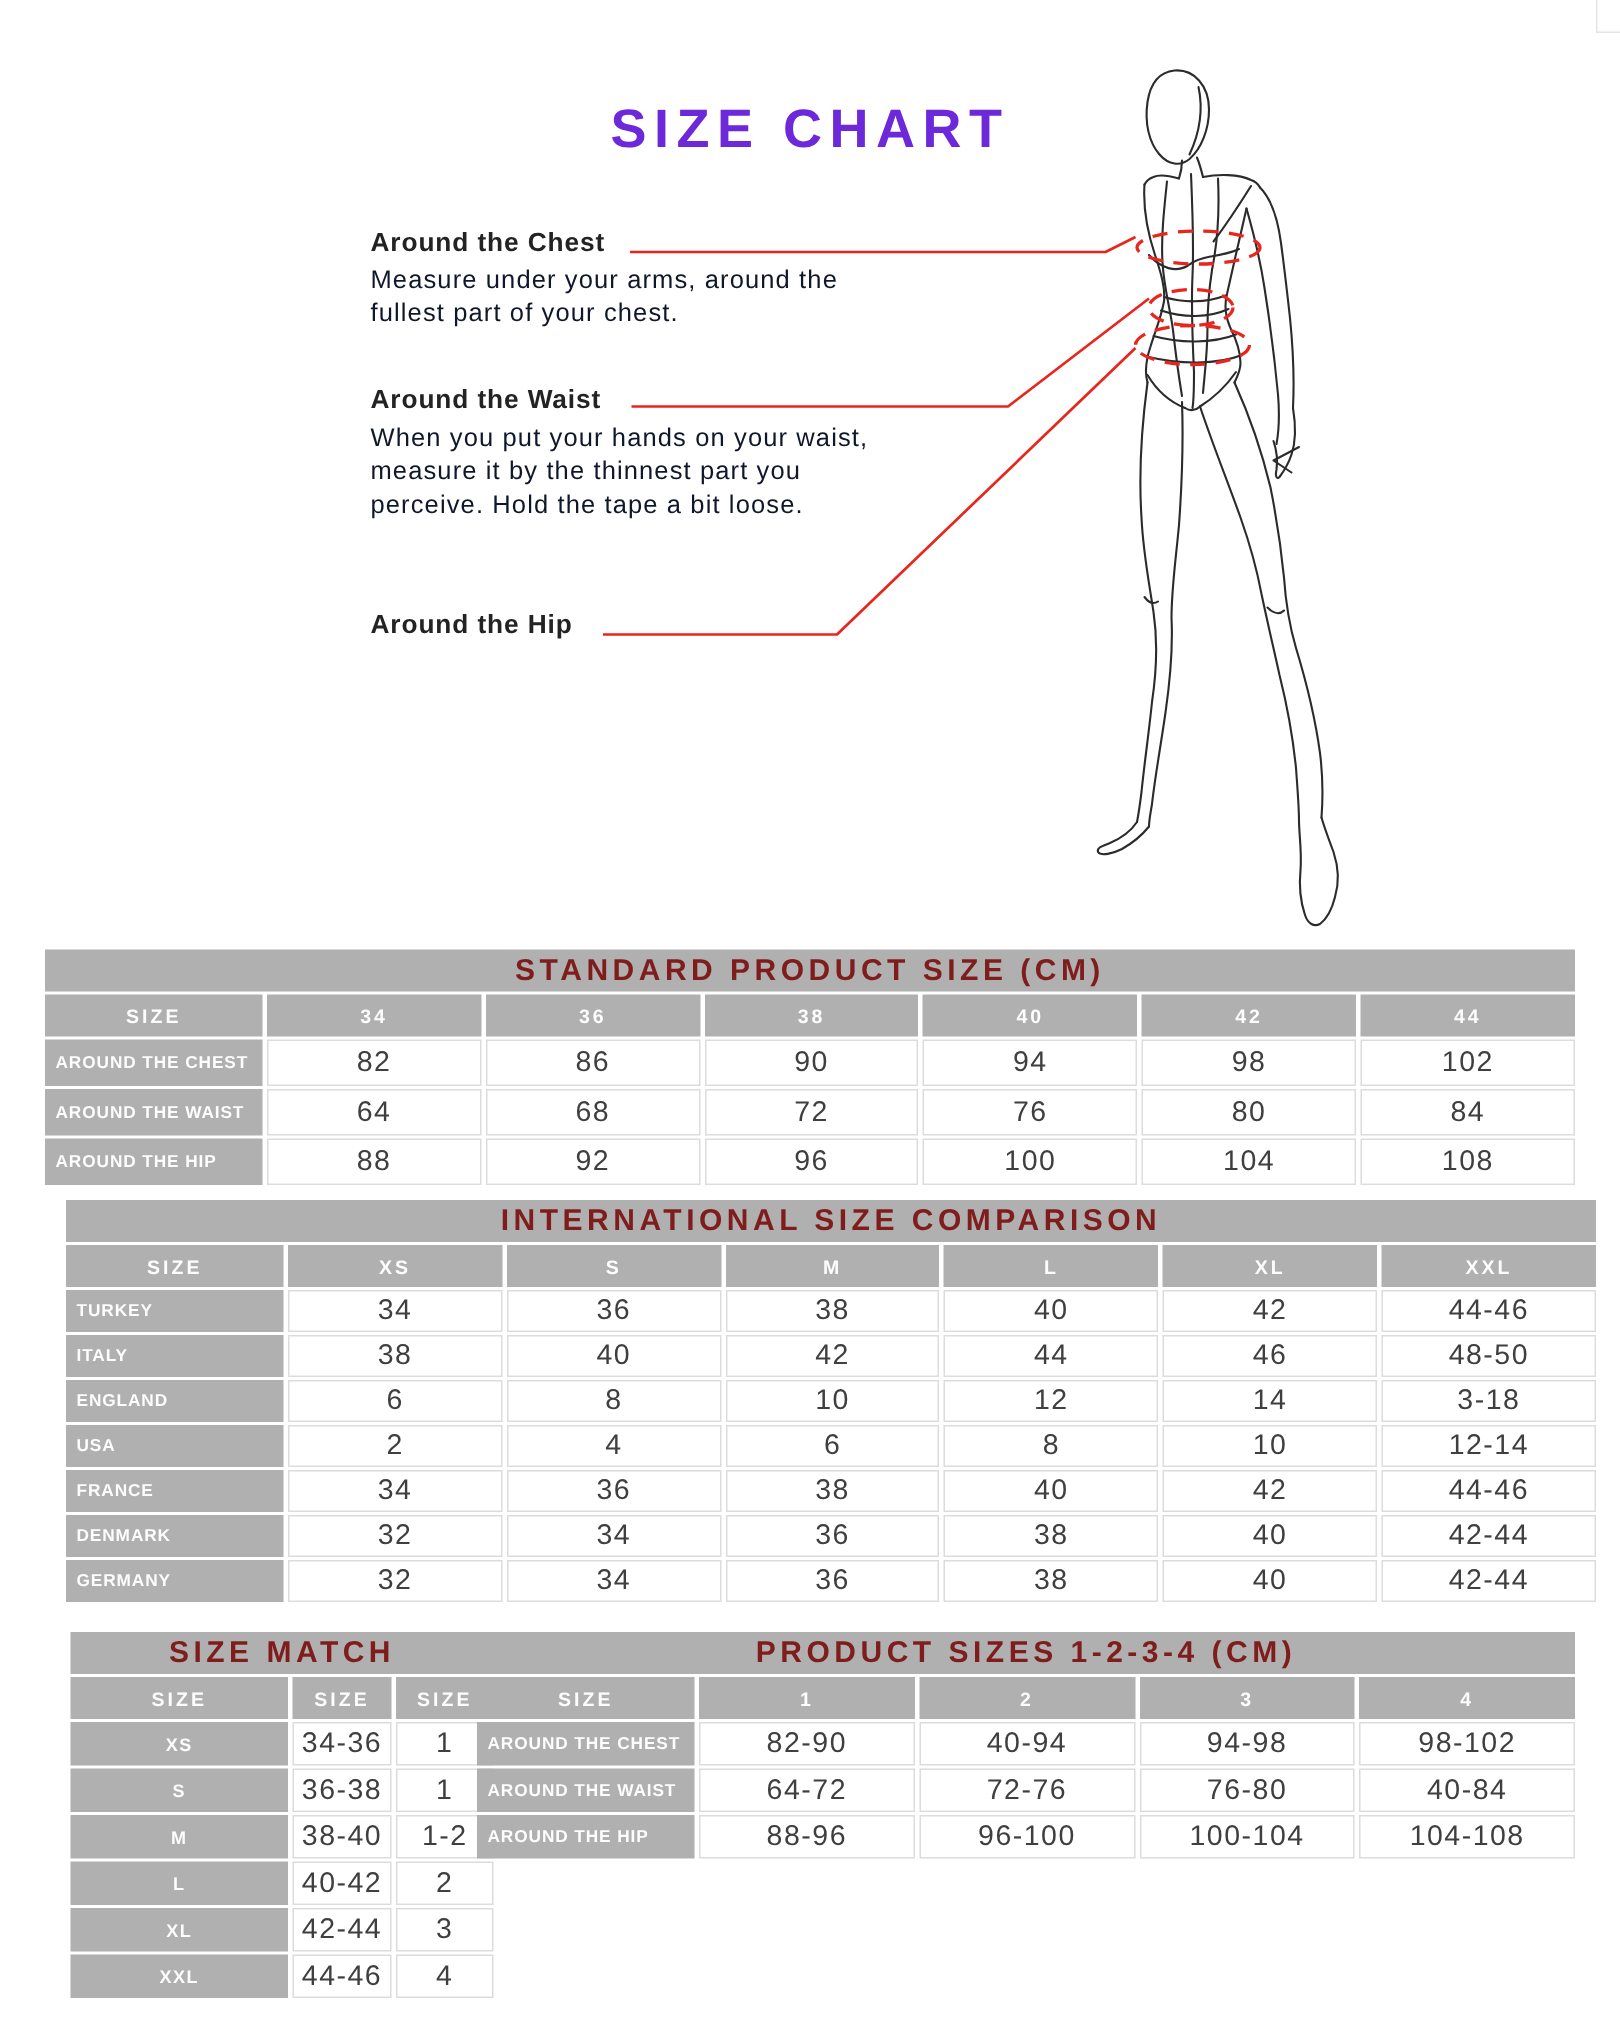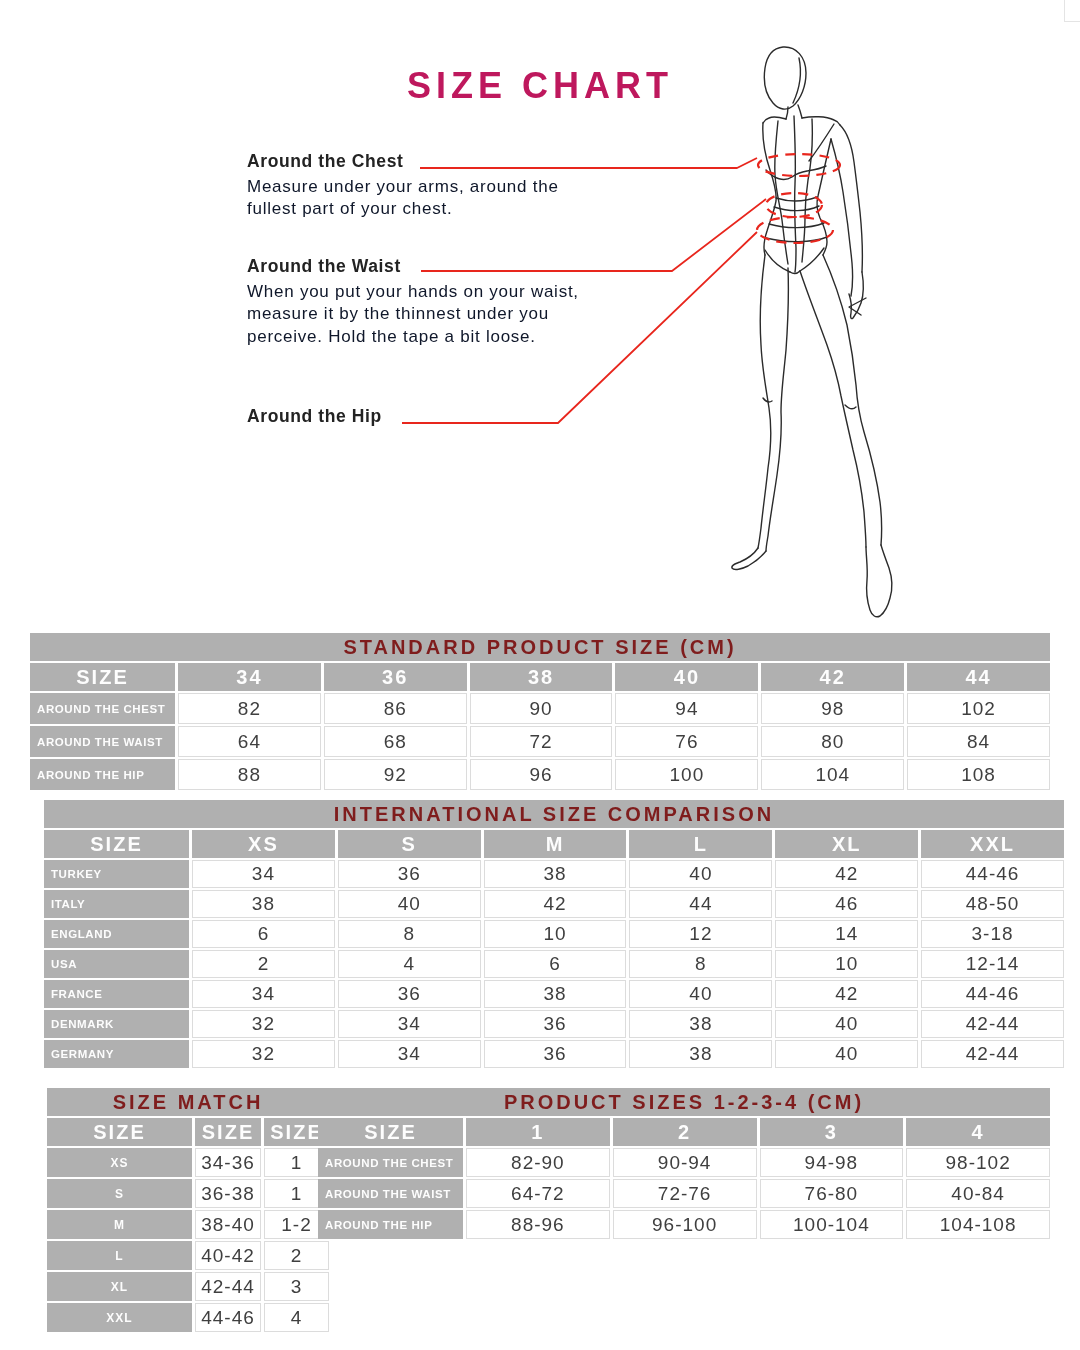--- a/index.html
+++ b/index.html
@@ -1,36 +1,36 @@
 <!DOCTYPE html>
 <html><head>
 <meta charset="utf-8">
 <style>
   html,body{margin:0;padding:0;background:#ffffff;}
   .page{position:relative;width:1080px;height:1350px;background:#fff;overflow:hidden;
         font-family:"Liberation Sans",sans-serif;}
 
   .page-title{position:absolute;top:41px;left:0;width:100%;text-align:center;
-        font-size:36px;font-weight:bold;letter-spacing:5px;color:#be185d;}
+        font-size:36px;font-weight:bold;letter-spacing:5px;color:#6d28d9;}
 
   .fig-svg{position:absolute;left:0;top:0;}
 
   .callout{position:absolute;left:247px;width:410px;}
   .callout .co-head{margin:0;font-size:17.5px;font-weight:bold;letter-spacing:.6px;
         color:#232323;line-height:23px;}
   .callout .co-body{margin:3px 0 0;font-size:17px;line-height:22.4px;letter-spacing:.75px;
         color:#0f172a;white-space:pre-line;}
   #callout-chest{top:150px;}
   #callout-waist{top:255px;}
   #callout-hip{top:405px;}
 
   .tbl{position:absolute;display:grid;gap:2px 3px;--g:#b0b0b0;}
   .tbl .band{grid-column:1/-1;background:var(--g);color:#7f1d1d;font-weight:bold;font-size:20px;
         letter-spacing:3px;display:flex;align-items:center;justify-content:center;}
-  .tbl .hc{background:var(--g);color:#fdfdfd;font-weight:bold;font-size:20px;letter-spacing:2px;
+  .tbl .hc{background:var(--g);color:#fdfdfd;font-weight:bold;font-size:13px;letter-spacing:2px;
         display:flex;align-items:center;justify-content:center;}
   .tbl .rl{background:var(--g);color:#fdfdfd;font-weight:bold;font-size:11.5px;letter-spacing:.6px;
         display:flex;align-items:center;padding-left:7px;}
   .tbl.center-labels .rl{justify-content:center;padding-left:0;font-size:12px;letter-spacing:1px;}
   .tbl .dc{background:#fff;border:1px solid #dcdcdc;color:#3f3f3f;font-size:19px;letter-spacing:1px;
         display:flex;align-items:center;justify-content:center;}
 
   #t1{left:30px;top:633px;width:1020px;grid-template-columns:145px repeat(6,1fr);
       grid-template-rows:28px 28px repeat(3,31px);}
   #t2{left:30px;top:800px;width:1020px;grid-template-columns:145px repeat(6,1fr);
@@ -116,21 +116,21 @@
 
   <div class="callout" id="callout-chest">
     <h2 class="co-head">Around the Chest</h2>
     <p class="co-body">Measure under your arms, around the
 fullest part of your chest.</p>
   </div>
 
   <div class="callout" id="callout-waist">
     <h2 class="co-head">Around the Waist</h2>
     <p class="co-body">When you put your hands on your waist,
-measure it by the thinnest under you
+measure it by the thinnest part you
 perceive. Hold the tape a bit loose.</p>
   </div>
 
   <div class="callout" id="callout-hip">
     <h2 class="co-head">Around the Hip</h2>
   </div>
 
   <div class="tbl" id="t1">
       <div class="band">STANDARD PRODUCT SIZE (CM)</div>
       <div class="hc">SIZE</div>
@@ -247,21 +247,21 @@
     </div>
   <div class="tbl" id="t4">
       <div class="band">PRODUCT SIZES 1-2-3-4 (CM)</div>
       <div class="hc">SIZE</div>
       <div class="hc">1</div>
       <div class="hc">2</div>
       <div class="hc">3</div>
       <div class="hc">4</div>
       <div class="rl">AROUND THE CHEST</div>
       <div class="dc">82-90</div>
-      <div class="dc">90-94</div>
+      <div class="dc">40-94</div>
       <div class="dc">94-98</div>
       <div class="dc">98-102</div>
       <div class="rl">AROUND THE WAIST</div>
       <div class="dc">64-72</div>
       <div class="dc">72-76</div>
       <div class="dc">76-80</div>
       <div class="dc">40-84</div>
       <div class="rl">AROUND THE HIP</div>
       <div class="dc">88-96</div>
       <div class="dc">96-100</div>

